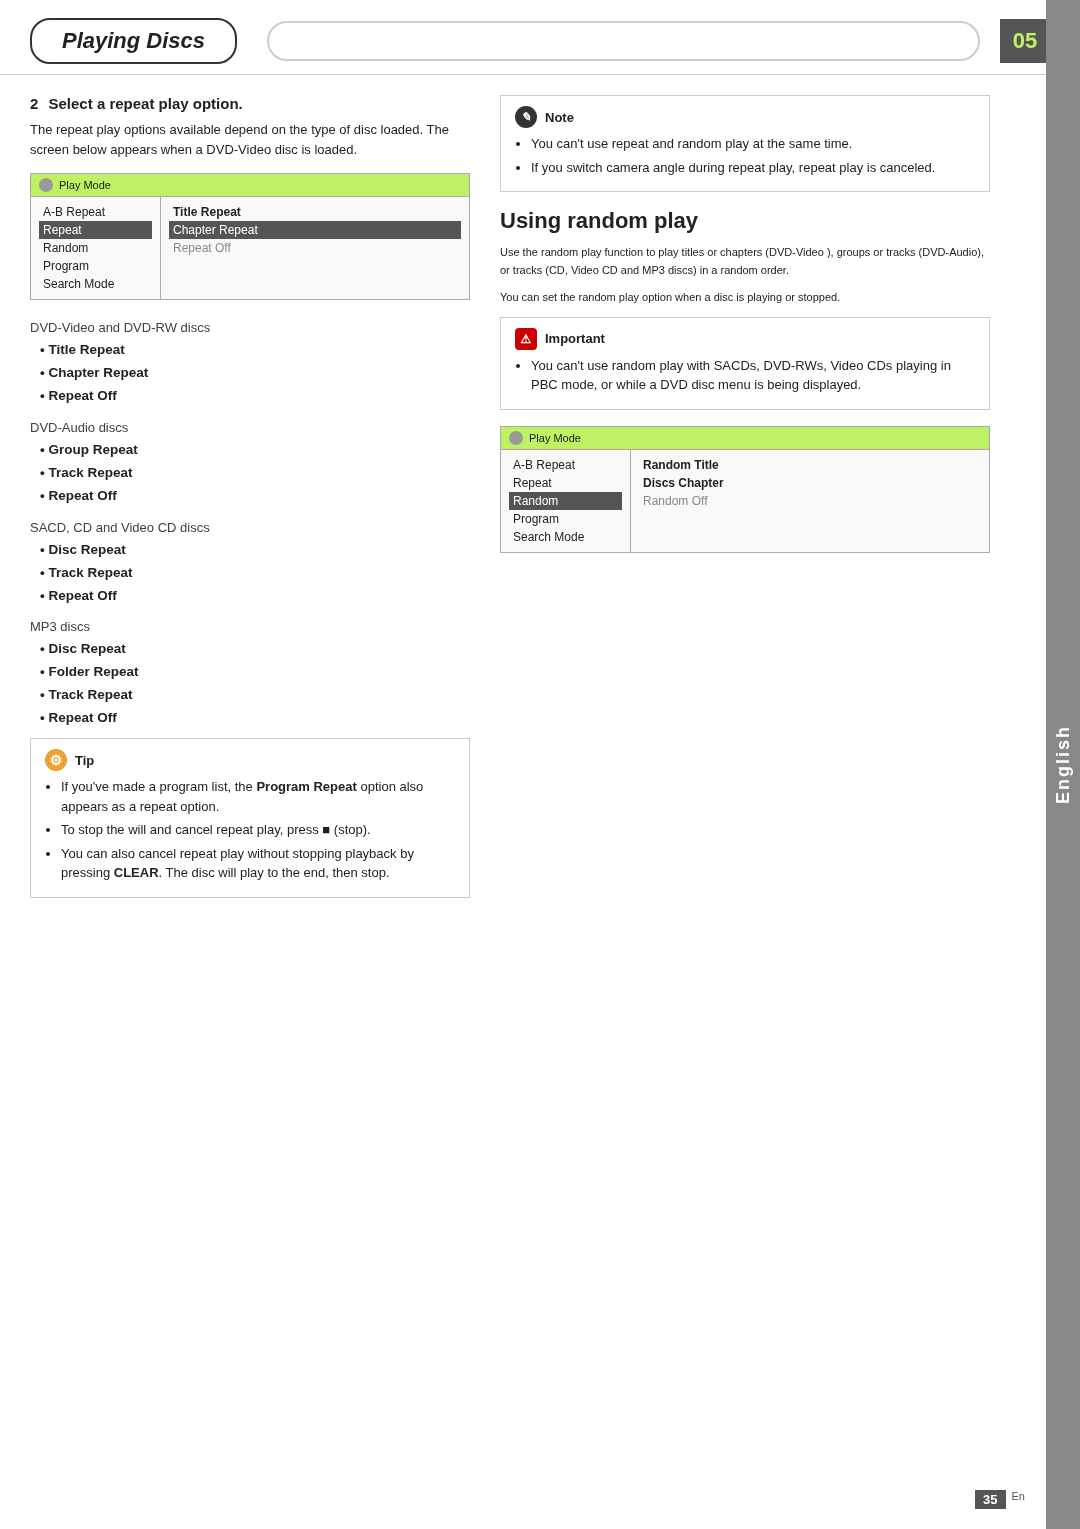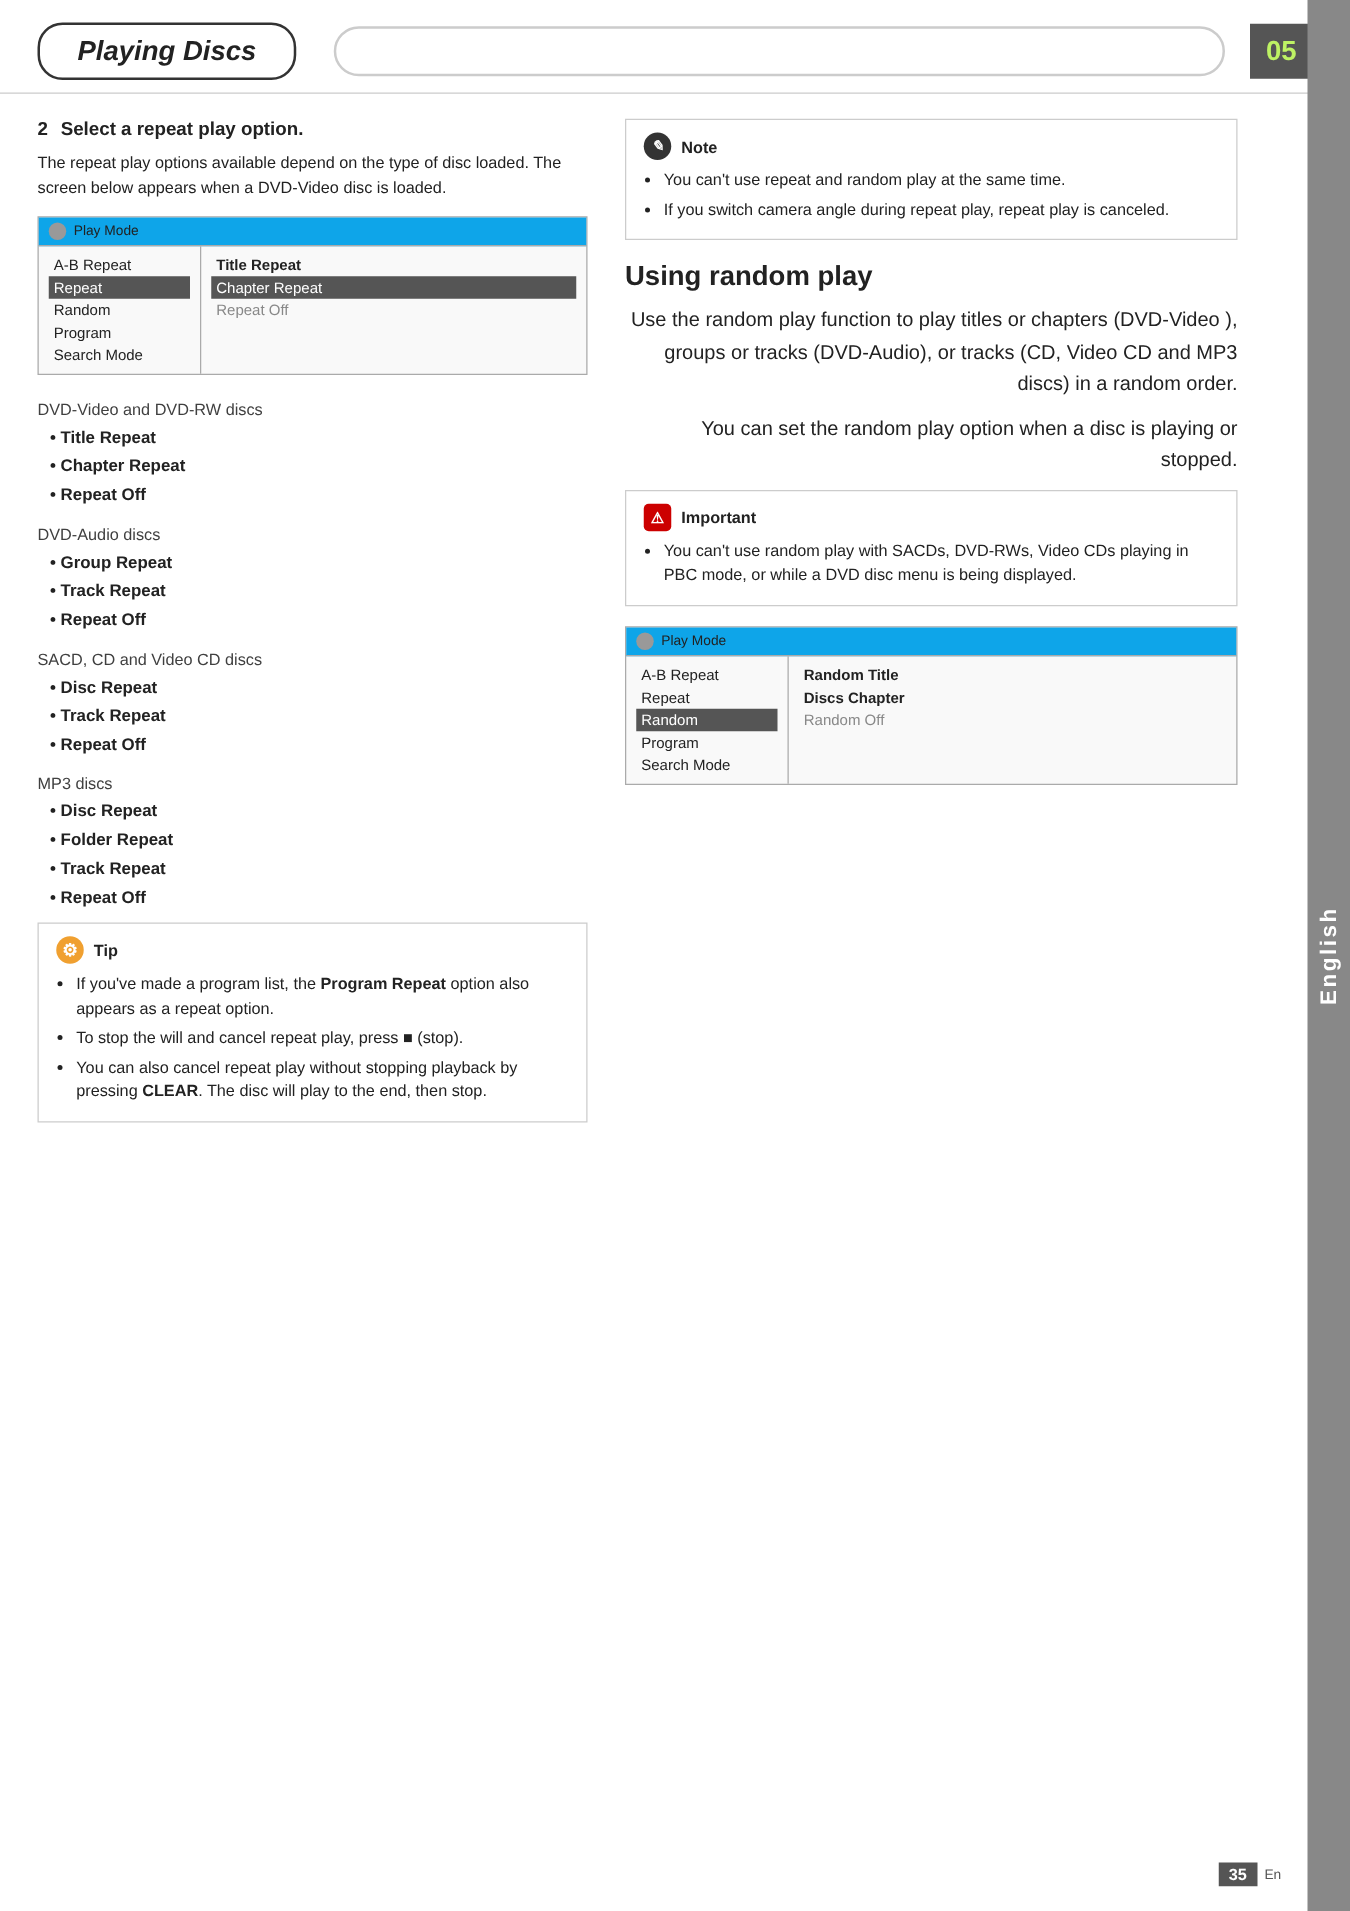--- a/index.html
+++ b/index.html
@@ -103,21 +103,21 @@
     }
 
     
     .play-mode-box {
       border: 1px solid #aaa;
       background: #f9f9f9;
       margin-bottom: 20px;
       font-size: 12px;
     }
     .play-mode-header {
-      background: #0ea5e9;
+      background: #bef264;
       padding: 4px 8px;
       font-size: 11px;
       display: flex;
       align-items: center;
       gap: 6px;
       border-bottom: 1px solid #aaa;
     }
     .play-mode-disc-icon {
       width: 14px;
       height: 14px;
@@ -246,41 +246,39 @@
     }
 
     
     .section-title-large {
       font-size: 22px;
       font-weight: bold;
       margin-bottom: 10px;
       border-bottom: none;
     }
     .body-text {
-      font-size: 16px;
+      font-size: 11px;
       line-height: 1.6;
       margin-bottom: 10px;
-      text-align: right;
     }
 
     
     .step-heading {
       font-size: 14px;
       font-weight: bold;
       margin-bottom: 10px;
       line-height: 1.5;
     }
 
     
     .page-footer {
       position: absolute;
       bottom: 20px;
       right: 55px;
       display: flex;
-      align-items: center;
       gap: 6px;
     }
     .page-num-box {
       background: #555;
       color: #fff;
       font-size: 13px;
       font-weight: bold;
       padding: 2px 8px;
     }
     .page-en {

